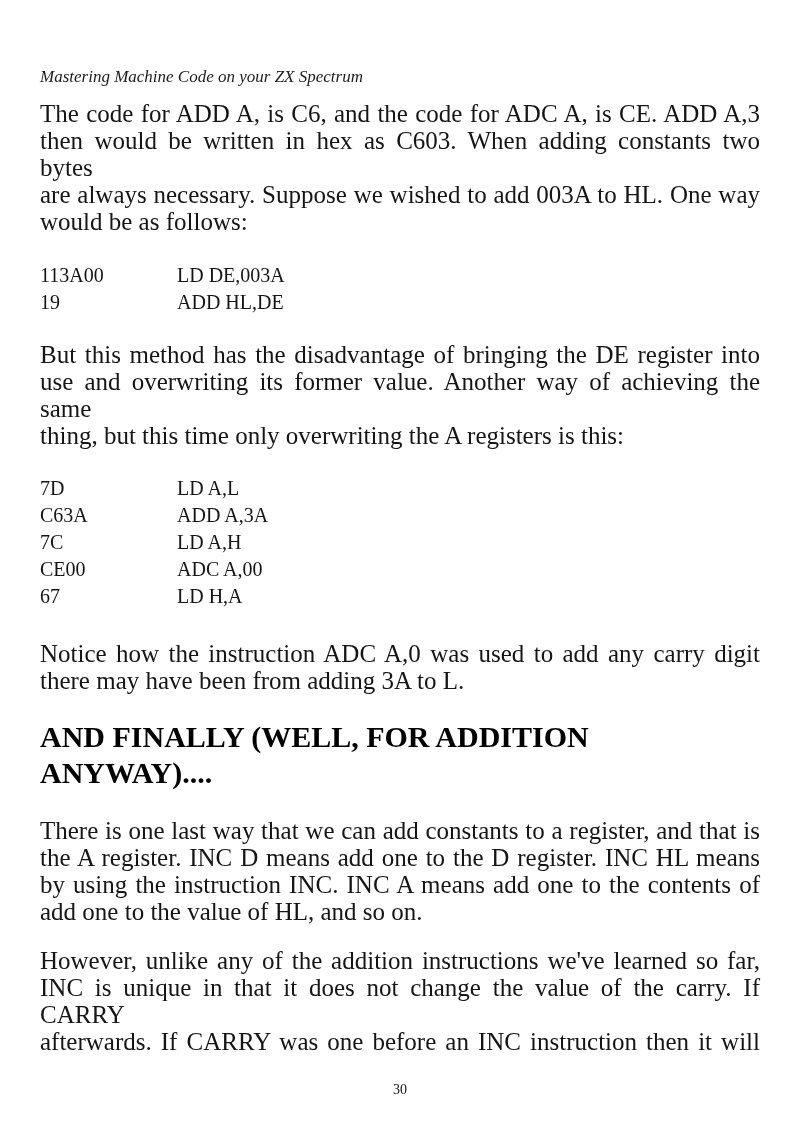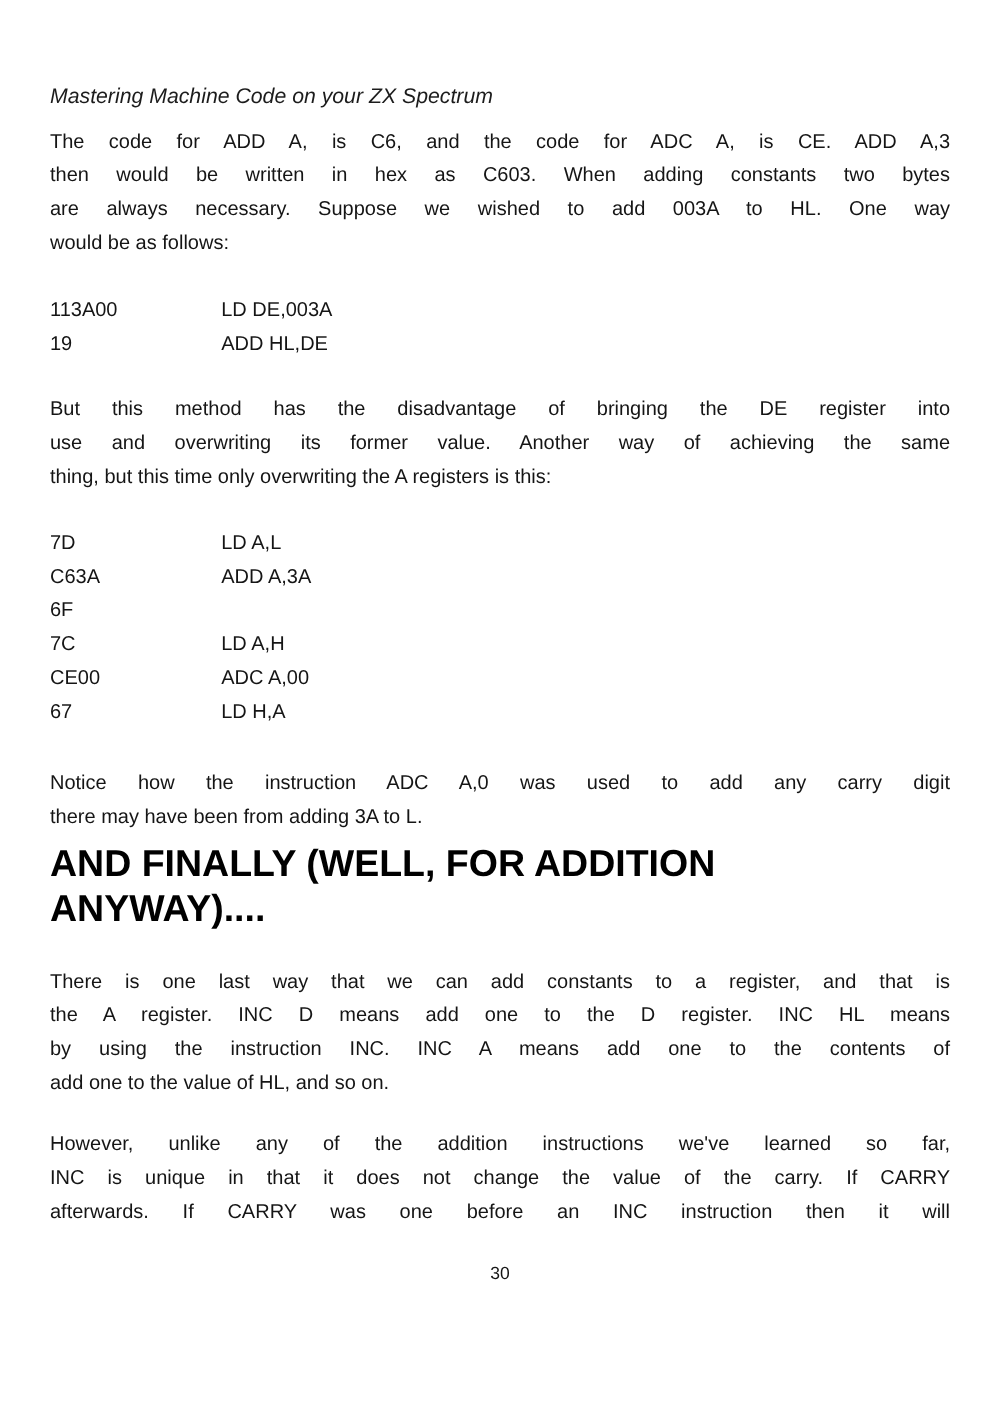--- a/index.html
+++ b/index.html
@@ -4,53 +4,53 @@
 <style>
   html, body { margin: 0; padding: 0; background: #ffffff; }
   .page {
     position: relative;
     width: 800px;
     height: 1135px;
     box-sizing: border-box;
     padding: 66px 40px 0 40px;
     background: #ffffff;
     color: #151515;
-    font-family: Liberation Sans, sans-serif;
+    font-family: Liberation Serif, serif;
     overflow: hidden;
   }
   .running-header {
     font-style: italic;
     font-size: 17px;
     line-height: 22px;
     color: #1c1c1c;
   }
   .para {
-    font-size: 16px;
+    font-size: 25px;
     line-height: 27px;
     width: 720px;
   }
   .jline { text-align: justify; text-align-last: justify; }
   .jline-last { text-align: center; text-align-last: left; }
   .para1 { margin-top: 12px; }
   .para2 { margin-top: 25px; }
   .para3 { margin-top: 30px; }
   .para4 { margin-top: 26px; }
   .para5 { margin-top: 22px; }
   .code-listing {
-    font-size: 16px;
+    font-size: 20px;
     line-height: 27px;
     width: 720px;
   }
   .code1 { margin-top: 27px; }
   .code2 { margin-top: 26px; }
   .code-row { display: flex; }
   .code-bytes { width: 137px; flex: 0 0 137px; }
   .code-instr { flex: 1; }
   .section-heading {
-    margin: 7px 0 0 0;
+    margin: 25px 0 0 0;
     font-size: 30px;
     line-height: 36px;
     font-weight: bold;
     color: #000000;
     letter-spacing: 0px;
   }
   .page-number {
     margin-top: 22px;
     width: 720px;
     text-align: center;
@@ -92,21 +92,20 @@
   <div class="code-listing code2">
     <div class="code-row">
       <span class="code-bytes">7D</span>
       <span class="code-instr">LD A,L</span>
     </div>
     <div class="code-row">
       <span class="code-bytes">C63A</span>
       <span class="code-instr">ADD A,3A</span>
     </div>
     <div class="code-row">
-      <span class="code-bytes">6F</span>
     </div>
     <div class="code-row">
       <span class="code-bytes">7C</span>
       <span class="code-instr">LD A,H</span>
     </div>
     <div class="code-row">
       <span class="code-bytes">CE00</span>
       <span class="code-instr">ADC A,00</span>
     </div>
     <div class="code-row">

